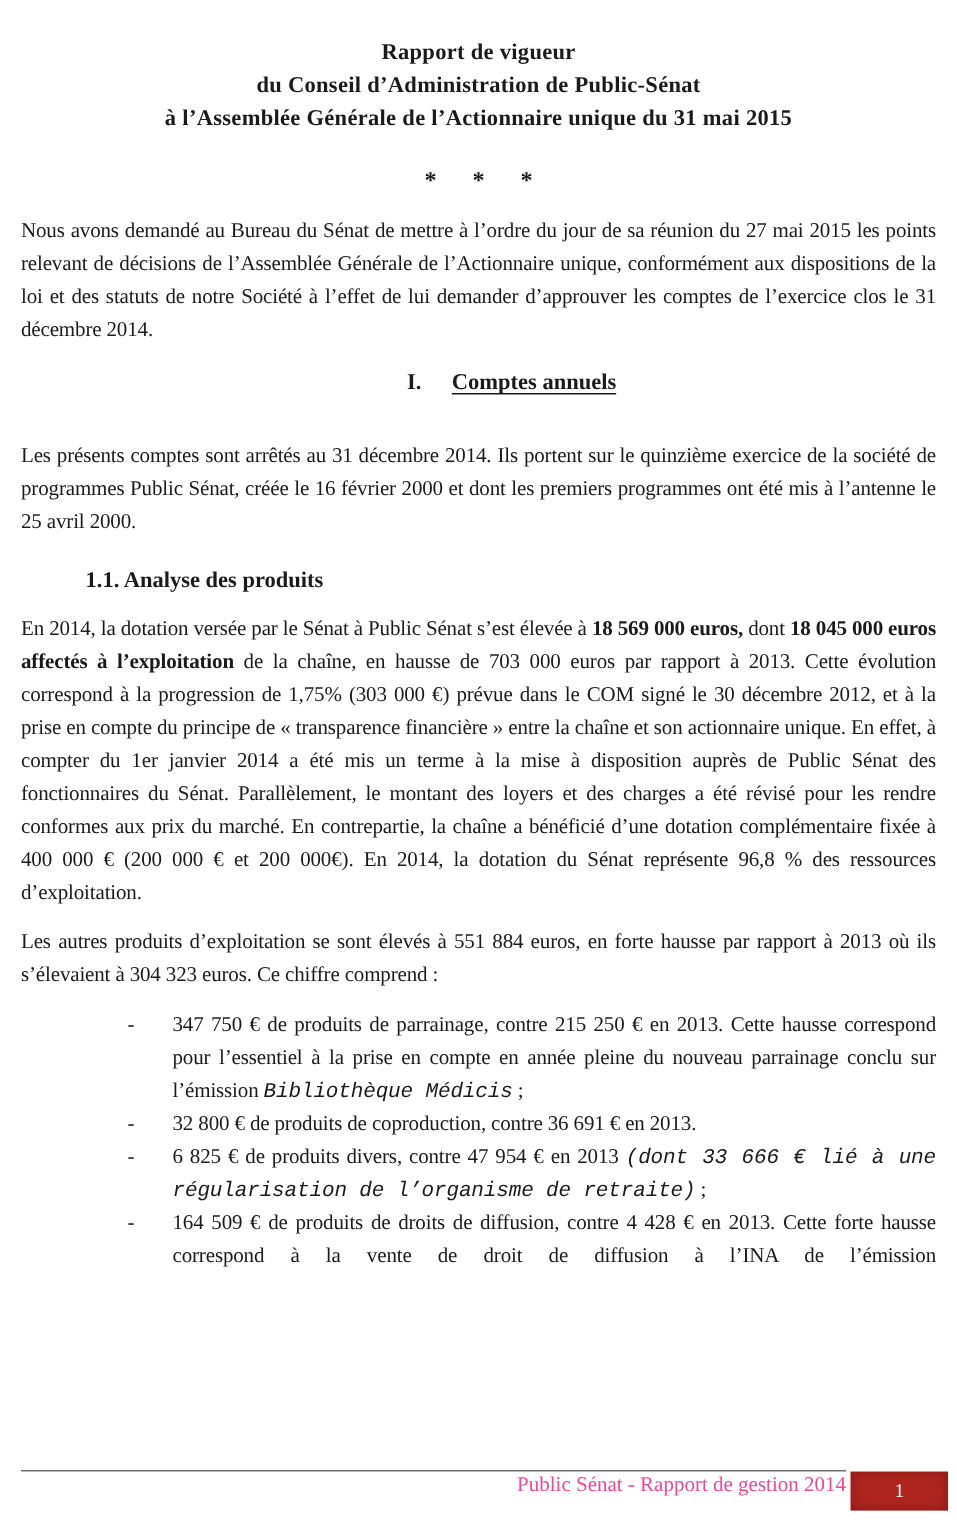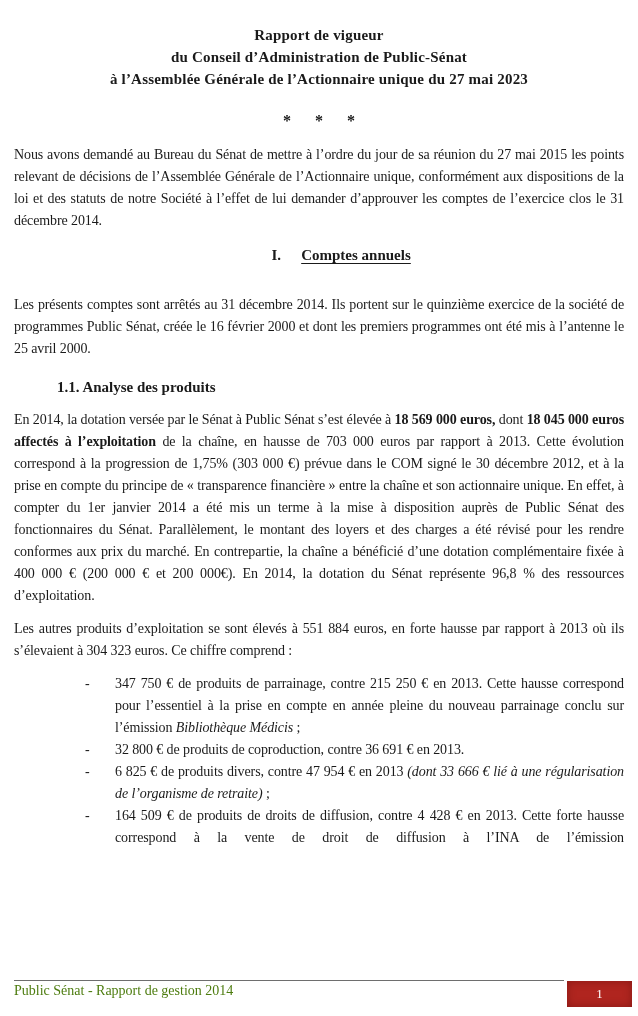--- a/index.html
+++ b/index.html
@@ -11,55 +11,55 @@
     font-family:"Liberation Serif","DejaVu Serif",serif;
     overflow:hidden;
   }
   .page { position:absolute; inset:0; padding:24px 14px 0 14px; }
 
   .title { text-align:center; font-weight:bold; font-size:15px; line-height:22px; letter-spacing:.2px; }
   .stars { text-align:center; font-weight:bold; font-size:16px; line-height:22px; margin:20px 0 12px; word-spacing:20px; }
 
   .para { font-size:14px; line-height:22px; text-align:justify; letter-spacing:-0.1px; margin:0 0 11px; }
   .b { font-weight:bold; }
-  .i { font-style:italic; }
+  .i { font-style:italic;font-family:Liberation Mono, monospace; }
 
   .h1 { font-size:15px; line-height:22px; font-weight:bold; margin:12px 0 28px;text-align:center; }
   .h1 .num { display:inline-block; margin-left:24px; width:50px; }
   .h1 .lbl { text-decoration:underline; text-underline-offset:3px; }
 
   .h2 { font-size:15px; line-height:22px; font-weight:bold; padding-left:43px; margin:16px 0 11px; }
 
   ul.blist { list-style:none; }
   ul.blist li {
     position:relative; padding-left:101px;
     font-size:14px; line-height:22px; text-align:justify; letter-spacing:-0.1px;
   }
   ul.blist li .dash { position:absolute; left:71px; top:0; }
   ul.blist li.jlast { text-align-last:justify; }
 
   .footer-band { position:absolute; left:0; top:975px; width:638px; height:41px; background:#ffffff; }
   .footer-rule { position:absolute; left:14px; top:5px; width:550px; border-top:1.5px solid #6e6e6e; }
-  .footer-text { position:absolute; left:14px; top:8px; width:550px; text-align:left; font-size:14px; color:#4d7c0f; }
+  .footer-text { position:absolute; left:14px; top:8px; width:550px; text-align:right; font-size:14px; color:#ec4899; }
   .page-num-box {
     position:absolute; left:567px; top:6px; width:65px; height:26px;
     background:#b0251f; box-shadow:inset 0 0 9px rgba(60,0,0,.35);
     display:flex; align-items:center; justify-content:center;
     color:#ffffff; font-size:13px;
   }
 </style>
 </head>
 <body>
 
 <div class="page">
 
   <div class="title">
     <div>Rapport de vigueur</div>
     <div>du Conseil d’Administration de Public-Sénat</div>
-    <div>à l’Assemblée Générale de l’Actionnaire unique du 27 mai 2023</div>
+    <div>à l’Assemblée Générale de l’Actionnaire unique du 31 mai 2015</div>
   </div>
 
   <div class="stars">* * *</div>
 
   <div id="doc-body">
       <p class="para"><span>Nous avons demandé au Bureau du Sénat de mettre à l’ordre du jour de sa réunion du 27 mai 2015 les points relevant de décisions de l’Assemblée Générale de l’Actionnaire unique, conformément aux dispositions de la loi et des statuts de notre Société à l’effet de lui demander d’approuver les comptes de l’exercice clos le 31 décembre 2014.</span></p>
       <div class="h1"><span class="num">I.</span><span class="lbl">Comptes annuels</span></div>
       <p class="para"><span>Les présents comptes sont arrêtés au 31 décembre 2014. Ils portent sur le quinzième exercice de la société de programmes Public Sénat, créée le 16 février 2000 et dont les premiers programmes ont été mis à l’antenne le 25 avril 2000.</span></p>
       <div class="h2">1.1. Analyse des produits</div>
       <p class="para"><span>En 2014, la dotation versée par le Sénat à Public Sénat s’est élevée à </span><span class="b">18&nbsp;569&nbsp;000 euros,</span><span> dont </span><span class="b">18&nbsp;045&nbsp;000 euros affectés à l’exploitation</span><span> de la chaîne, en hausse de 703&nbsp;000 euros par rapport à 2013. Cette évolution correspond à la progression de 1,75% (303&nbsp;000&nbsp;€) prévue dans le COM signé le 30 décembre 2012, et à la prise en compte du principe de «&nbsp;transparence financière&nbsp;» entre la chaîne et son actionnaire unique. En effet, à compter du 1er janvier 2014 a été mis un terme à la mise à disposition auprès de Public Sénat des fonctionnaires du Sénat. Parallèlement, le montant des loyers et des charges a été révisé pour les rendre conformes aux prix du marché. En contrepartie, la chaîne a bénéficié d’une dotation complémentaire fixée à 400&nbsp;000&nbsp;€ (200&nbsp;000&nbsp;€ et 200&nbsp;000€). En 2014, la dotation du Sénat représente 96,8&nbsp;% des ressources d’exploitation.</span></p>

